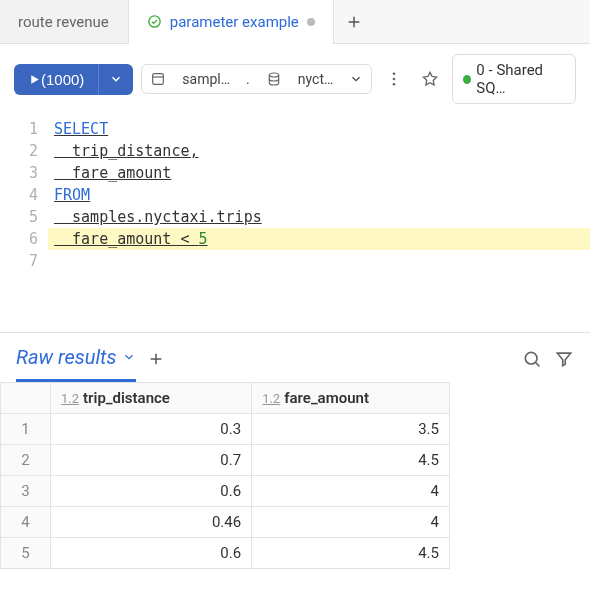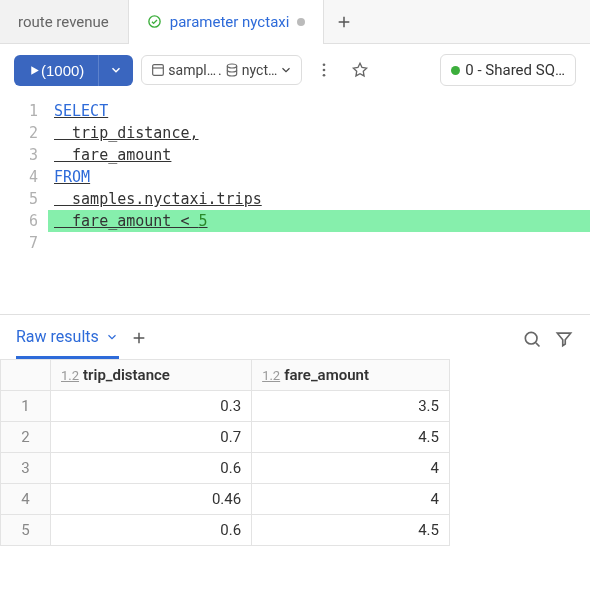--- a/index.html
+++ b/index.html
@@ -60,21 +60,21 @@
   .run-btn {
     display:flex; align-items:center; 
     background:#3a66bf; color:#fff; border:none;
     border-radius:6px 0 0 6px; padding:7px 14px; font-size:15px; cursor:pointer;
   }
   .run-dd {
     background:#3a66bf; color:#fff; border:none; border-left:1px solid #5d82cc;
     border-radius:0 6px 6px 0; padding:7px 10px; cursor:pointer; display:flex; align-items:center;
   }
   .schema-sel {
-    display:flex; align-items:center; gap:2px; padding:6px 8px; border:1px solid #ddd;
+    display:flex; align-items:center; gap:16px; padding:6px 8px; border:1px solid #ddd;
     border-radius:6px; cursor:pointer; font-size:14px; color:#444;
   }
   .schema-sel .db-icon, .schema-sel .cyl-icon { color:#666; display:flex; }
   .icon-btn {
     background:none; border:none; cursor:pointer; color:#666; padding:5px;
     display:flex; align-items:center; justify-content:center;
   }
   .cluster-sel {
     display:flex; align-items:center; gap:5px; border:1px solid #ddd; border-radius:6px;
     padding:6px 10px; cursor:pointer; font-size:15px; color:#333;
@@ -83,32 +83,32 @@
   .cluster-sel .green-dot { width:9px; height:9px; border-radius:50%; background:#3cae3c; }
   
   .editor {
     display:flex; font-family: "SF Mono", Menlo, Consolas, monospace;
     font-size:15px; line-height:22px; padding: 4px 0 10px 0;
   }
   .gutter { width:48px; text-align:right; color:#b0b0b0; padding-right:10px; user-select:none;}
   .gutter div { height:22px; }
   .code { flex:1; color:#333; white-space:pre;text-decoration:underline; }
   .code .line { height:22px; padding-left:6px; }
-  .code .line.hl { background:#86efac; }
+  .code .line.hl { background:#fef9c3; }
   .kw { color:#2e6bd9; }
   .num { color:#2a8a2a; }
   
   .hsplit { height:1px; background:#e0e0e0; margin-top:50px;}
   
   .results-bar {
     display:flex; align-items:center; gap:12px; padding: 12px 16px 0 16px;
   }
   .results-tab {
-    display:flex; align-items:center; gap:6px; color:#2e6bd9; font-size:16px;
-    padding-bottom:10px; border-bottom: 3px solid #2e6bd9; cursor:pointer;
+    display:flex; align-items:center; gap:6px; color:#2e6bd9; font-size:20px;
+    padding-bottom:10px; border-bottom: 3px solid #2e6bd9; cursor:pointer;font-style:italic;
   }
   .results-bar .add { color:#555; font-size:20px; cursor:pointer; padding-bottom:8px;}
   .results-bar .spacer { flex:1; }
   .results-bar .ricon { color:#666; cursor:pointer; padding-bottom:6px;}
   
   table.res {
     border-collapse: collapse; width: 450px; margin-top:0;
   }
   table.res th, table.res td {
     border:1px solid #e3e3e3; padding:6px 10px; font-size:15px;
@@ -130,21 +130,21 @@
   <div class="tab inactive">
     <span>route revenue</span>
   </div>
   <div class="tab active">
     <span class="check-icon">
       <svg width="15" height="15" viewBox="0 0 24 24" fill="none" stroke="currentColor" stroke-width="2.2">
           <circle cx="12" cy="12" r="9"></circle>
           <path d="M8 12.5l2.5 2.5L16 9.5"></path>
         </svg>
     </span>
-    <span>parameter nyctaxi</span>
+    <span>parameter example</span>
     <span class="status-dot"></span>
   </div>
   <div class="newtab">
     <svg width="16" height="16" viewBox="0 0 24 24" stroke="currentColor" stroke-width="2.2" fill="none">
         <path d="M12 4v16M4 12h16"></path>
       </svg>
   </div>
 </div>
 
 <div class="toolbar">

